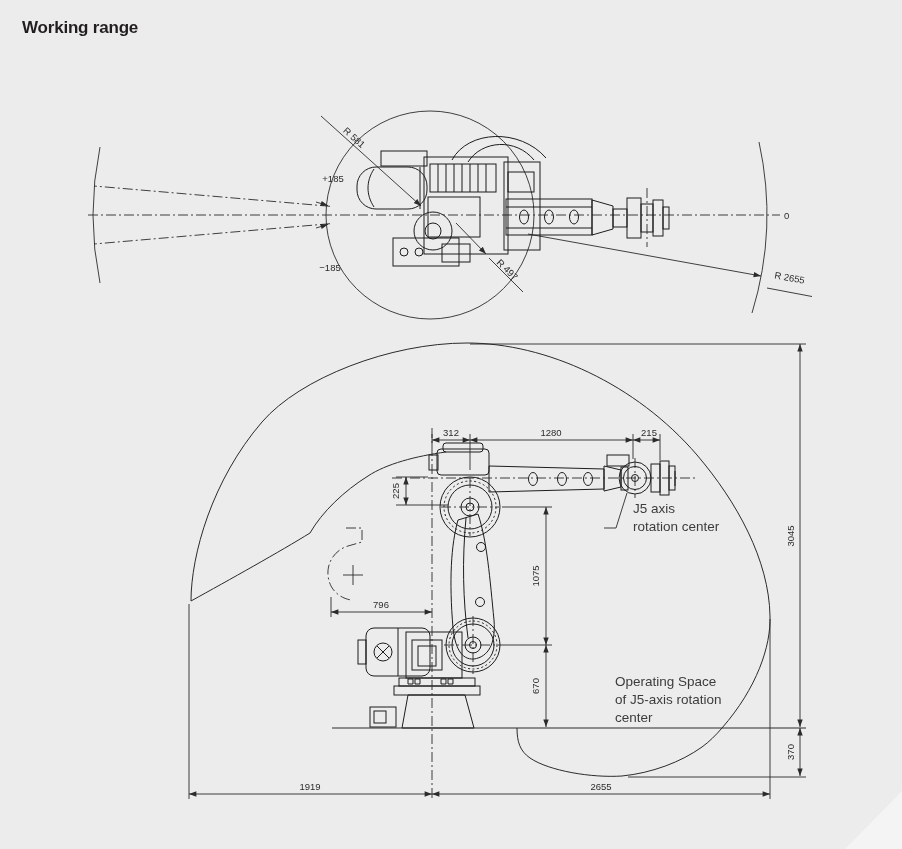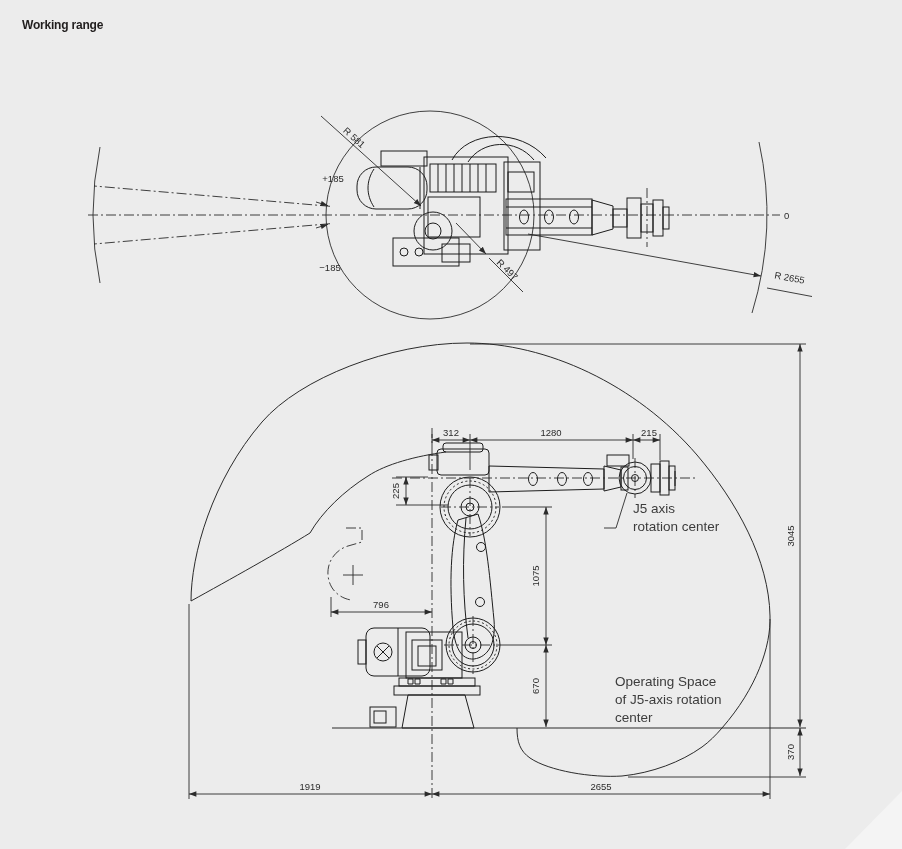--- a/index.html
+++ b/index.html
@@ -5,21 +5,21 @@
   html,body{margin:0;padding:0;}
   .page{
     position:relative;
     width:902px;height:849px;
     background:#ececec;
     overflow:hidden;
     font-family:"Liberation Sans", sans-serif;
   }
   .title{
     position:absolute;left:22px;top:18px;
-    font-size:12px;font-weight:bold;color:#211e1e;
+    font-size:17px;font-weight:bold;color:#211e1e;
     letter-spacing:-0.2px;
   }
   svg{position:absolute;left:0;top:0;}
   .ln{stroke:#2b2b2b;stroke-width:0.9;fill:none;}
   .lnt{stroke:#2b2b2b;stroke-width:1.1;fill:none;}
   .rb{stroke:#1d1d1d;stroke-width:1;fill:none;}
   .cl{stroke:#2b2b2b;stroke-width:0.9;fill:none;stroke-dasharray:10 3 2 3;}
   .dot{stroke:#1d1d1d;stroke-width:1;fill:none;stroke-dasharray:2 2.5;}
   .env{stroke:#2b2b2b;stroke-width:1;fill:none;}
   .dim-t{font-family:"Liberation Sans",sans-serif;font-size:9.5px;fill:#2b2b2b;}

